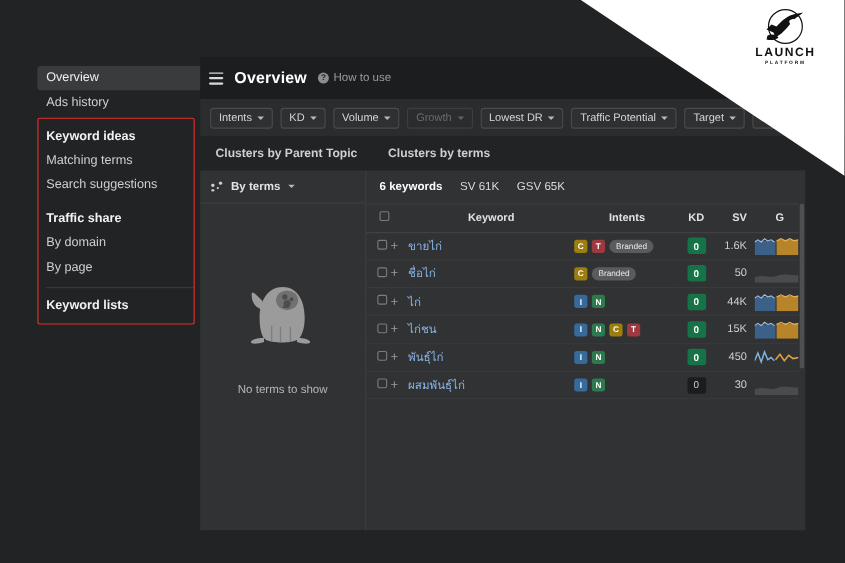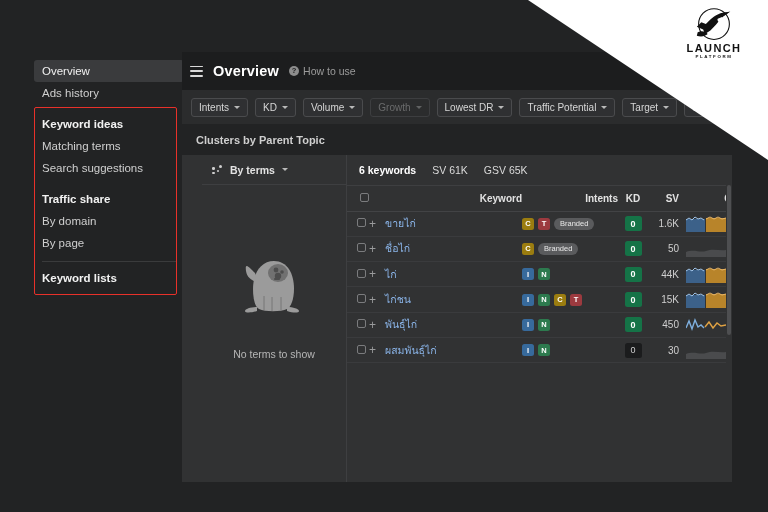--- a/index.html
+++ b/index.html
@@ -102,22 +102,22 @@
     font-size:11px; font-weight:bold; color:#cfcfcf; cursor:pointer;
   }
   .tab.active{ background:#313233; color:#fff; }
 
   #content{
     position:absolute; left:0; top:103px; right:36px; height:327px;
     display:flex; background:#313233;
   }
 
   
-  #terms-col{ width:165px; display:flex; flex-direction:column;
-    border-right:1px solid #3e3f41;padding-left:20px; }
+  #terms-col{ width:151px; display:flex; flex-direction:column;
+    border-right:1px solid #3e3f41; }
   #terms-head{
     height:30px; display:flex; align-items:center; gap:7px; padding-left:10px;
     border-bottom:1px solid #3e3f41; font-size:10.5px; font-weight:bold; color:#e3e3e3;
     cursor:pointer;
   }
   .dots-icon{ width:11px;height:11px; position:relative; }
   .dots-icon span{ position:absolute; background:#cfcfcf; border-radius:50%; }
   #terms-empty{
     flex:1; display:flex; flex-direction:column; align-items:center;
     justify-content:center; gap:23px; padding-bottom:56px;
@@ -129,21 +129,21 @@
   #table-col{ flex:1; display:flex; flex-direction:column; min-width:0; }
   #table-summary{
     height:31px; display:flex; align-items:center; gap:16px; padding-left:12px;
     border-bottom:1px solid #3e3f41; font-size:10.5px; color:#e6e6e6;
   }
   #table-summary .kw-count{ font-weight:bold; color:#fff; }
   #table-summary .metric{ color:#dadada; }
 
   table{ width:100%; border-collapse:collapse; table-layout:fixed; }
   th{
-    text-align:right; font-size:10px; font-weight:bold; color:#e2e2e2;
+    text-align:center; font-size:10px; font-weight:bold; color:#e2e2e2;
     height:25px; border-bottom:1px solid #424345; padding:0;
   }
   td{
     height:25.3px; border-bottom:1px solid #3a3b3d; font-size:10px;
     color:#cfcfcf; padding:0; vertical-align:middle;
   }
   .c-chk{ width:22px; padding-left:10px !important; }
   .c-plus{ width:16px; }
   .c-kw{ }
   .c-int{ width:96px; }
@@ -262,20 +262,21 @@
       <span class="caret"></span>
     </div>
     <div class="chip">
       <span>SERP feat</span>
       <span class="caret"></span>
     </div>
   </div>
 
   <div id="tabsbar">
     <div class="tab">Clusters by Parent Topic</div>
+    <div class="tab">Clusters by terms</div>
   </div>
 
   <div id="panel-edge"></div>
 
   <div id="content">
 
     <div id="terms-col">
       <div id="terms-head">
         <span class="dots-icon">
           <span style="left:0;top:3px;width:2.6px;height:2.6px;"></span>

